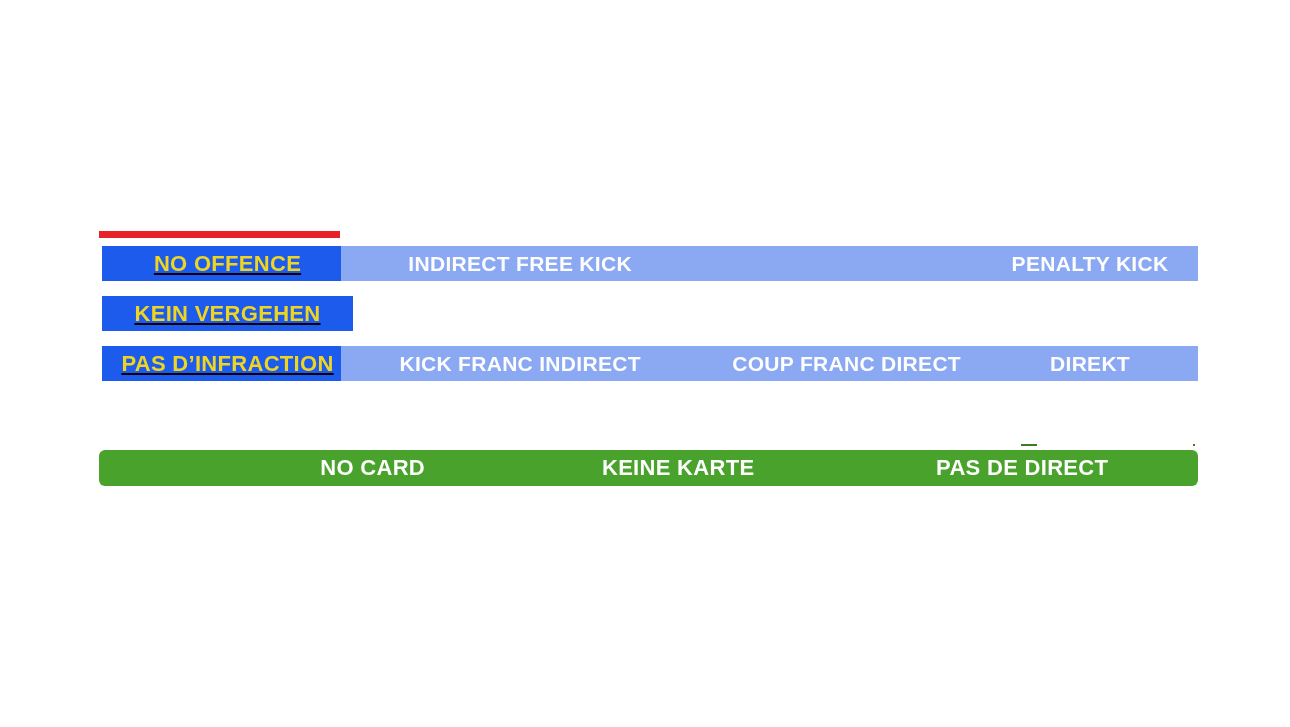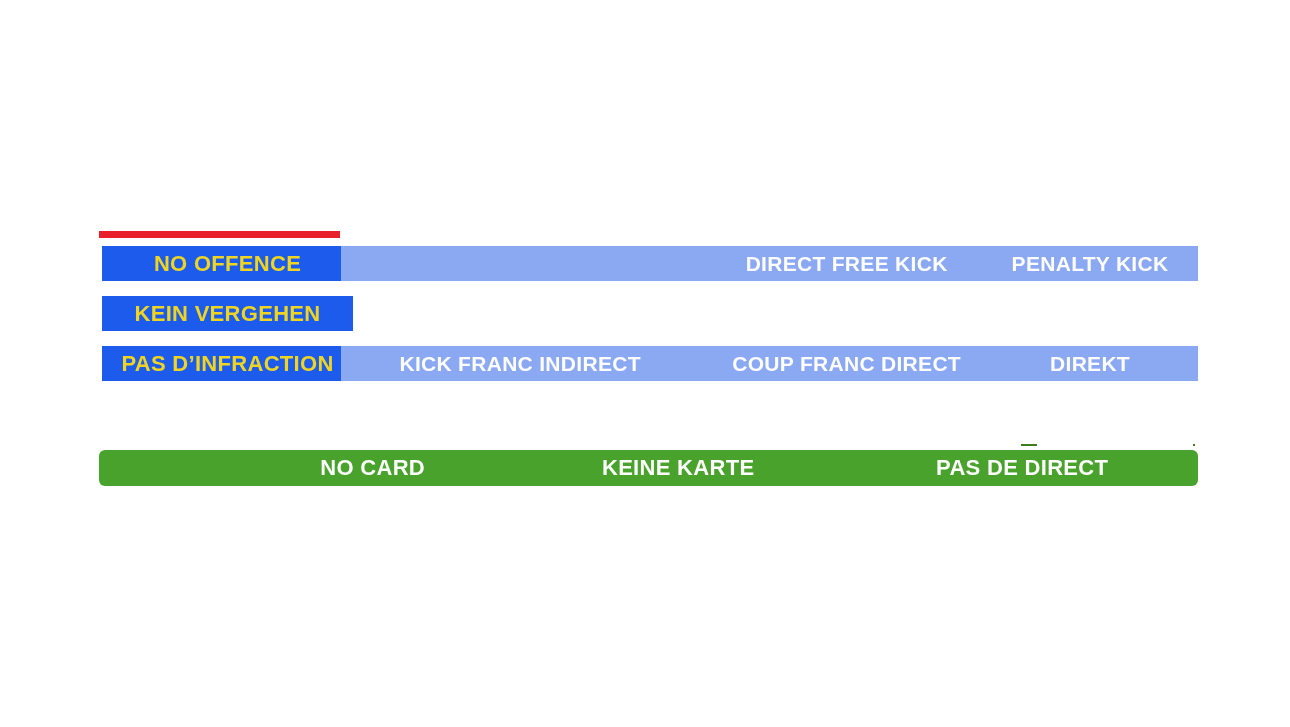--- a/index.html
+++ b/index.html
@@ -37,20 +37,21 @@
 
   .no-offence-box {
     position: absolute;
     left: 102px;
     width: 251px;
     height: 35px;
     background: var(--dark-blue);
     display: flex;
     align-items: center;
     justify-content: center;
+    text-decoration: underline;
   }
   .no-offence-box span {
     color: var(--yellow);
     font-size: 22px;
     font-weight: bold;
     letter-spacing: 0.3px;
     white-space: nowrap;
   }
   .kick-bar {
     position: absolute;
@@ -120,21 +121,21 @@
 
 <div id="canvas">
 
   <div class="red-underline"></div>
 
   <div class="lang-row row-en">
     <div class="no-offence-box">
       <span>NO OFFENCE</span>
     </div>
     <div class="kick-bar">
-      <span class="kick-label col-2">DIRECT FREE KICK</span>
+      <span class="kick-label col-1">INDIRECT FREE KICK</span>
       <span class="kick-label col-3">PENALTY KICK</span>
     </div>
   </div>
 
   <div class="lang-row row-de">
     <div class="no-offence-box">
       <span>KEIN VERGEHEN</span>
     </div>
   </div>
 

